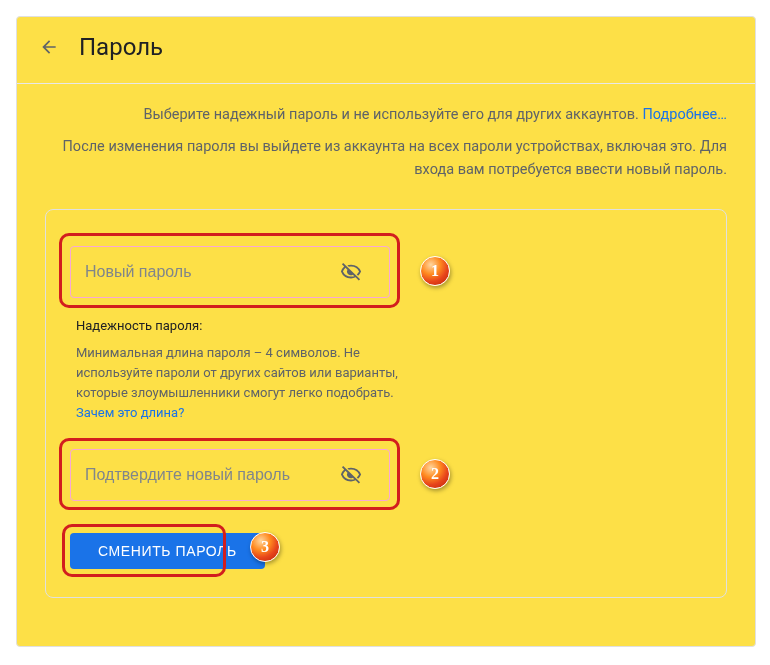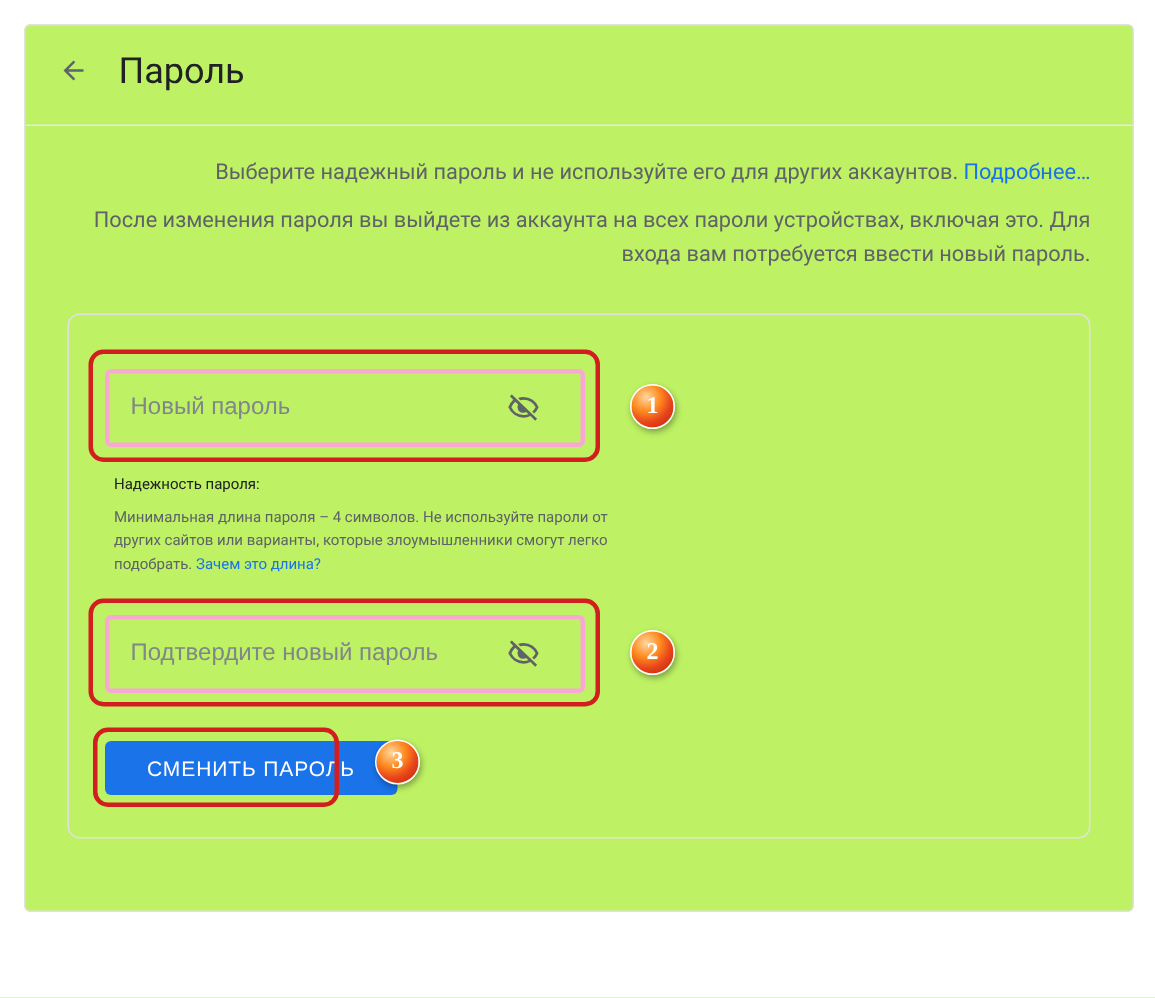--- a/index.html
+++ b/index.html
@@ -8,21 +8,21 @@
     background: #fff;
     width: 770px;
     height: 665px;
     overflow: hidden;
   }
   .page {
     width: 740px;
     margin: 16px;
     border: 1px solid #e0e0e0;
     border-radius: 4px;
-    background: #bef264;
+    background: #fde047;
   }
   .header {
     display: flex;
     align-items: center;
     padding: 16px 20px 22px 20px;
     border-bottom: 1px solid #e8e8e8;
   }
   .back-arrow {
     width: 24px; height: 24px;
     display: flex; align-items: center; justify-content: center;
@@ -47,21 +47,21 @@
     margin: 0 28px 48px 28px;
     border: 1px solid #e0e0e0;
     border-radius: 8px;
     padding: 36px 24px 28px 24px;
   }
   .field-wrap { position: relative; margin-bottom: 12px; }
   .input-box {
     position: relative;
     width: 320px;
     height: 52px;
-    border: 3px solid #f9a8d4;
+    border: 1px solid #f9a8d4;
     border-radius: 4px;
     display: flex;
     align-items: center;
     padding: 0 24px 0 14px;
   }
   .input-box input {
     border: none; outline: none;
     flex: 1;
     font-size: 16px;
     color: #202124;
@@ -93,21 +93,21 @@
     color: #fff; font-weight: 700; font-size: 16px;
     font-family: Georgia, serif;
   }
   .co-1 { top: 10px; left: 350px; }
   .co-2 { top: 10px; left: 350px; }
   .co-3 { top: -1px; left: 180px; }
   .strength {
     width: 330px;
     margin: 18px 0 26px 6px;
     color: #5f6368;
-    font-size: 10px;
+    font-size: 13px;
     line-height: 1.55;
   }
   .strength-title {
     color: #202124;
     margin-bottom: 6px;
   }
   .submit-wrap { position: relative; display: inline-block; margin-top: 20px; }
   .change-btn {
     background: #1a73e8;
     color: #fff;

